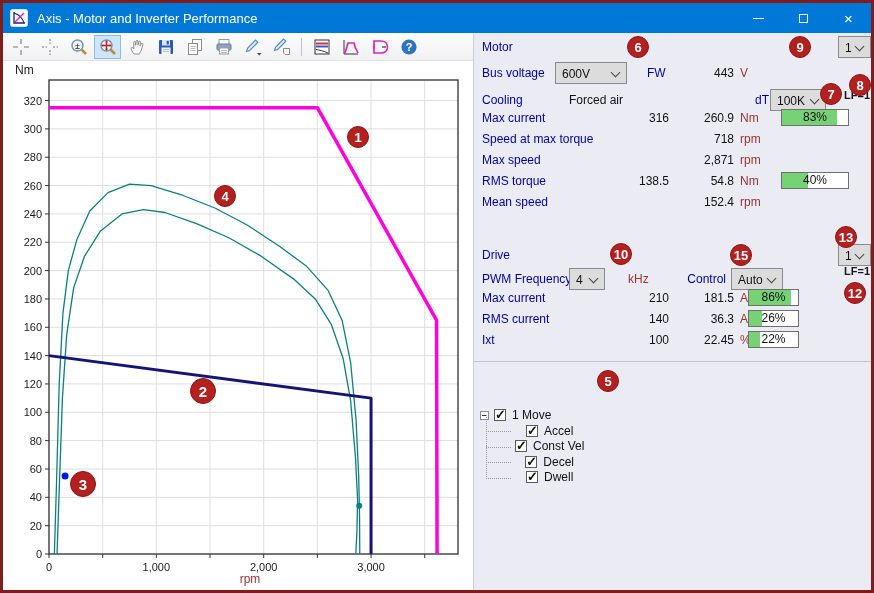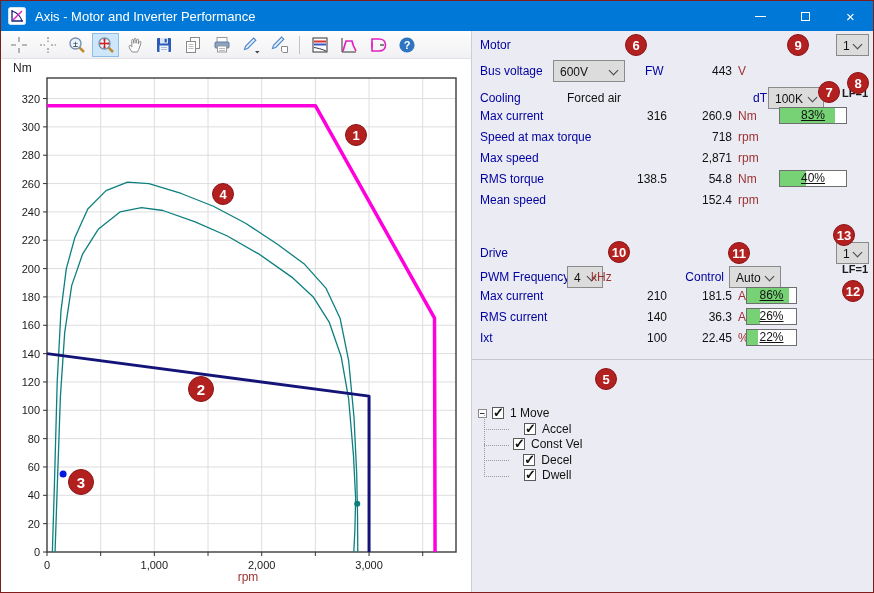--- a/index.html
+++ b/index.html
@@ -1,17 +1,17 @@
 <!DOCTYPE html>
 <html><head>
 <meta charset="utf-8">
 <style>
   html,body{margin:0;padding:0;background:#cfd8e2;}
   *{box-sizing:border-box;}
-  .window{position:relative;width:874px;height:593px;border:1px solid #7f1d1d;background:#fff;
+  .window{position:relative;width:874px;height:593px;border:3px solid #7f1d1d;background:#fff;
           font-family:"Liberation Sans",sans-serif;overflow:hidden;}
   
   .titlebar{height:30px;background:#0078d7;display:flex;align-items:center;color:#fff;}
   .app-icon{width:18px;height:18px;margin-left:7px;flex:0 0 auto;}
   .title{font-size:13px;margin-left:9px;flex:1;white-space:nowrap;}
   .win-btns{display:flex;height:30px;}
   .wb{width:45px;height:30px;display:flex;align-items:center;justify-content:center;cursor:default;}
   .dash{width:11px;height:1px;background:#fff;}
   .maxsq{width:9px;height:9px;border:1px solid #fff;}
   .closex{font-size:15px;color:#fff;line-height:1;}
@@ -32,21 +32,21 @@
   .val-a{position:absolute;left:95px;top:3px;color:#111;white-space:nowrap;}
   .n1{position:absolute;left:140px;width:55px;top:3px;text-align:right;}
   .n2{position:absolute;left:211px;width:49px;top:3px;text-align:right;}
   .unit{position:absolute;left:266px;top:3px;color:#9b3232;}
   .unit.dark{color:#222;}
   .bar{position:absolute;top:1px;height:17px;border:1px solid #6f6f6f;background:#fff;}
   .mbar{left:307px;width:68px;}
   .dbar{left:274px;width:51px;}
   .bar i{position:absolute;left:0;top:0;bottom:0;background:#76d275;}
   .bar b{position:absolute;left:0;top:0;width:100%;text-align:center;font-weight:normal;
-         font-size:12px;line-height:15px;color:#111;text-decoration:underline;}
+         font-size:12px;line-height:15px;color:#111;}
   .dd{position:absolute;top:-1px;height:22px;background:#dcdcdc;border:1px solid #8a8a8a;}
   .dd .dd-t{position:absolute;left:6px;top:4px;font-size:12px;color:#111;white-space:nowrap;}
   .chev{position:absolute;right:7px;top:6px;width:7px;height:7px;
         border-right:1.5px solid #444;border-bottom:1.5px solid #444;transform:rotate(45deg);}
   .no-lbl{position:absolute;left:338px;top:3px;color:#0000a0;padding-left:36px;}
   .dd-no{left:364px;width:33px;}
   .lf{position:absolute;left:350px;width:46px;text-align:right;font-size:11px;font-weight:bold;color:#1a1a1a;}
   .ctrl-lbl{position:absolute;left:195px;width:57px;top:3px;text-align:right;color:#0000a0;}
   .sep{position:absolute;left:0;top:328px;width:100%;height:1px;background:#c6c6d0;}
   
@@ -359,21 +359,21 @@
         </span>
       </div>
       <span class="lf" style="top:232px">LF=1</span>
 
       <div class="row" style="top:236px">
         <span class="lbl">PWM Frequency</span>
         <span class="dd" style="left:95px;width:36px">
           <span class="dd-t">4</span>
             <span class="chev"></span>
         </span>
-        <span class="unit" style="left:119px">kHz</span>
+        <span class="unit" style="left:154px">kHz</span>
         <span class="ctrl-lbl">Control</span>
         <span class="dd" style="left:257px;width:52px">
           <span class="dd-t">Auto</span>
             <span class="chev"></span>
         </span>
       </div>
 
       <div class="row" style="top:255px">
         <span class="lbl">Max current</span>
         <span class="n1">210</span>
@@ -436,16 +436,16 @@
 <div class="badge" style="left: 344px; top: 123px; height: 22px; width: 22px; font-size: 13px; line-height: 21px; background: rgb(179, 32, 32);">1</div>
     <div class="badge" style="left: 187px; top: 375px; height: 26px; width: 26px; font-size: 15px; line-height: 25px; background: rgb(179, 32, 32);">2</div>
     <div class="badge" style="left: 67px; top: 468px; height: 26px; width: 26px; font-size: 15px; line-height: 25px; background: rgb(179, 32, 32);">3</div>
     <div class="badge" style="left: 211px; top: 182px; height: 22px; width: 22px; font-size: 13px; line-height: 21px; background: rgb(179, 32, 32);">4</div>
     <div class="badge" style="left: 594px; top: 367px; height: 22px; width: 22px; font-size: 13px; line-height: 21px; background: rgb(179, 32, 32);">5</div>
     <div class="badge" style="left: 624px; top: 33px; height: 22px; width: 22px; font-size: 13px; line-height: 21px; background: rgb(179, 32, 32);">6</div>
     <div class="badge" style="left: 817px; top: 80px; height: 22px; width: 22px; font-size: 13px; line-height: 21px; background: rgb(179, 32, 32);">7</div>
     <div class="badge" style="left: 846px; top: 71px; height: 22px; width: 22px; font-size: 13px; line-height: 21px; background: rgb(179, 32, 32);">8</div>
     <div class="badge" style="left: 786px; top: 33px; height: 22px; width: 22px; font-size: 13px; line-height: 21px; background: rgb(179, 32, 32);">9</div>
     <div class="badge" style="left: 607px; top: 240px; height: 22px; width: 22px; font-size: 13px; line-height: 21px; background: rgb(179, 32, 32);">10</div>
-    <div class="badge" style="left: 727px; top: 241px; height: 22px; width: 22px; font-size: 13px; line-height: 21px; background: rgb(179, 32, 32);">11</div>
+    <div class="badge" style="left: 727px; top: 241px; height: 22px; width: 22px; font-size: 13px; line-height: 21px; background: rgb(179, 32, 32);">15</div>
     <div class="badge" style="left: 841px; top: 279px; height: 22px; width: 22px; font-size: 13px; line-height: 21px; background: rgb(179, 32, 32);">12</div>
     <div class="badge" style="left: 832px; top: 223px; height: 22px; width: 22px; font-size: 13px; line-height: 21px; background: rgb(179, 32, 32);">13</div>
   </div>
 
 </body></html>

